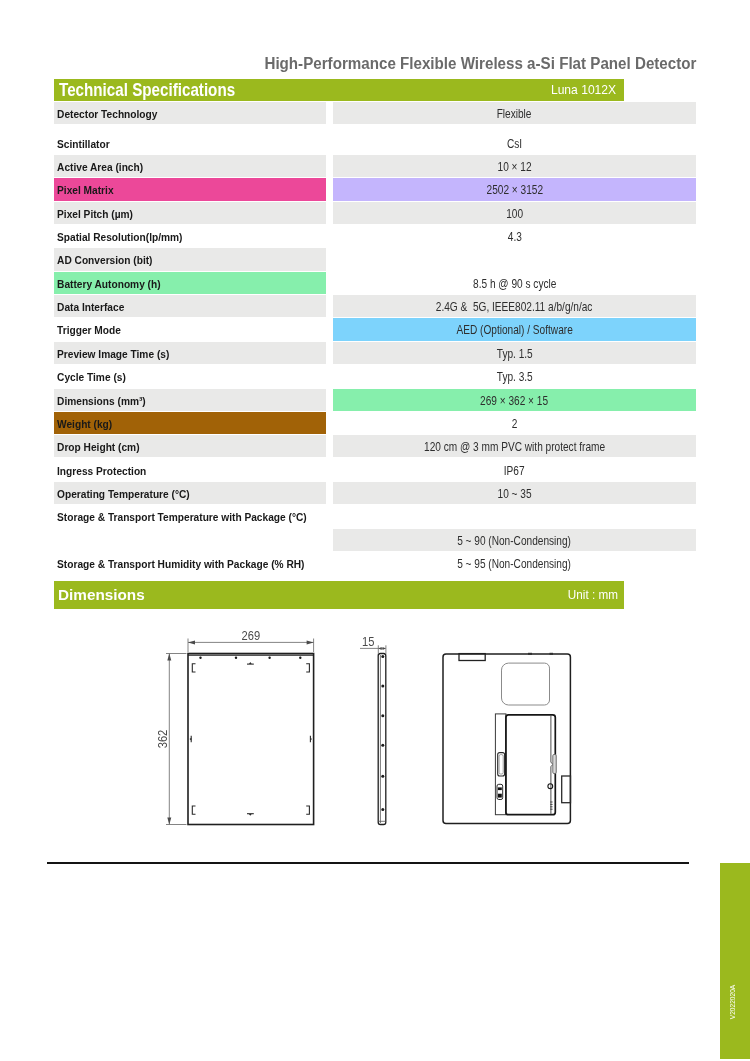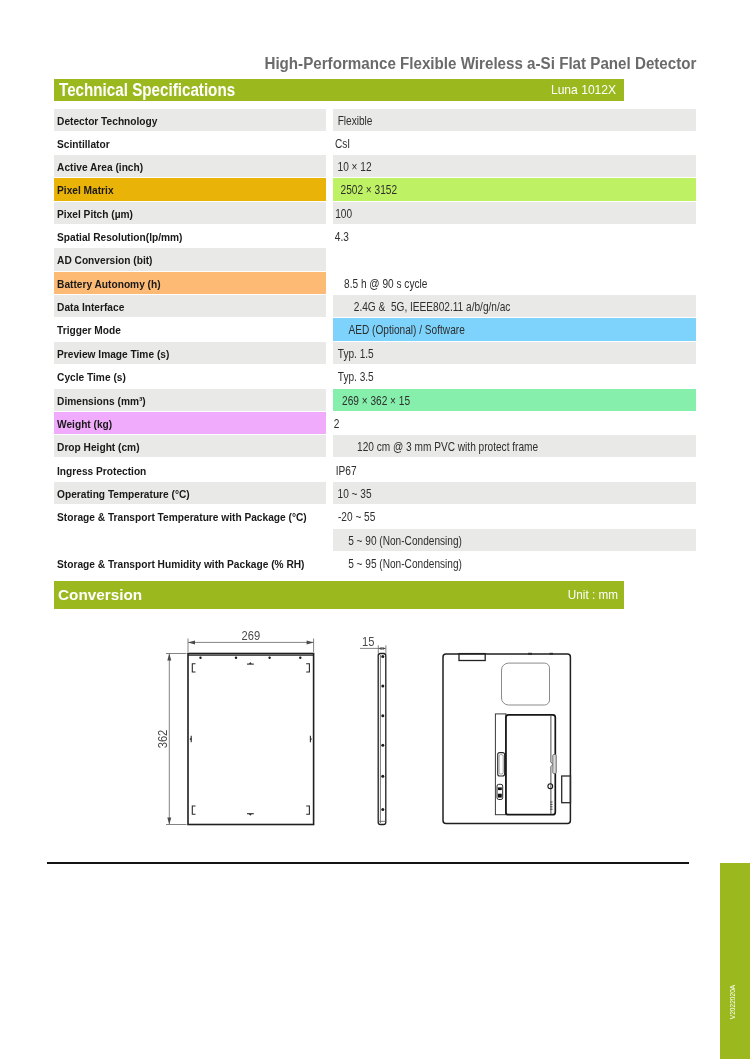--- a/index.html
+++ b/index.html
@@ -1,19 +1,19 @@
 <!DOCTYPE html>
 <html><head><meta charset="utf-8">
 <style>
   html,body { margin:0; padding:0; }
   body { width:750px; height:1061px; background:#ffffff; position:relative;
          font-family:"Liberation Sans", sans-serif; overflow:hidden; }
   .row { position:absolute; left:54px; width:642px; height:22.3px; }
   .cl  { position:absolute; left:0; top:0; width:272px; height:22.3px; }
-  .cr  { position:absolute; left:279px; top:0; width:363px; height:22.3px; text-align:left; }
+  .cr  { position:absolute; left:279px; top:0; width:363px; height:22.3px; text-align:center; }
   .lab { display:inline-block; font-weight:bold; font-size:11.7px; color:#191919;
           line-height:24.3px; padding-left:3.5px; white-space:nowrap;
           transform:scaleX(0.87); transform-origin:0 50%; }
   .val { display:inline-block; font-size:12.8px; color:#2e2e2e; line-height:24.6px;
           white-space:nowrap; transform:scaleX(0.79); transform-origin:50% 50%; }
   .gbar { position:absolute; left:54px; width:570px; background:#9bb91e; color:#ffffff; }
 </style></head>
 <body>
 
 <div style="position:absolute; left:0; top:55px; width:696px; text-align:right;">
@@ -23,56 +23,56 @@
 
 <div class="gbar" style="top:79px; height:22px;">
 
   <span style="position:absolute; left:5px; top:0; line-height:22.6px; font-weight:bold; font-size:18.2px;
     display:inline-block; transform:scaleX(0.835); transform-origin:0 50%; white-space:nowrap;">Technical Specifications</span>
 
   <span style="position:absolute; right:8px; top:0; line-height:21.4px; font-size:13px;
     display:inline-block; transform:scaleX(0.93); transform-origin:100% 50%; white-space:nowrap;">Luna 1012X</span>
 </div>
 
-<div class="row" style="top:109px">
+<div class="row" style="top:102px">
   <div class="cl" style="background:#e9e9e8"><span class="lab">Detector Technology</span></div>
   <div class="cr" style="background:#e9e9e8"><span class="val">Flexible</span></div>
 </div>
 
 <div class="row" style="top:131.65px">
   <div class="cl" style="background:#ffffff"><span class="lab">Scintillator</span></div>
   <div class="cr" style="background:#ffffff"><span class="val">CsI</span></div>
 </div>
 
 <div class="row" style="top:155.00px">
   <div class="cl" style="background:#e9e9e8"><span class="lab">Active Area (inch)</span></div>
   <div class="cr" style="background:#e9e9e8"><span class="val">10 × 12</span></div>
 </div>
 
 <div class="row" style="top:178.35px">
-  <div class="cl" style="background:#eab308"><span class="lab">Pixel Matrix</span></div>
-  <div class="cr" style="background:#bef264"><span class="val">2502 × 3152</span></div>
+  <div class="cl" style="background:#ec4899"><span class="lab">Pixel Matrix</span></div>
+  <div class="cr" style="background:#c4b5fd"><span class="val">2502 × 3152</span></div>
 </div>
 
 <div class="row" style="top:201.70px">
   <div class="cl" style="background:#e9e9e8"><span class="lab">Pixel Pitch (µm)</span></div>
   <div class="cr" style="background:#e9e9e8"><span class="val">100</span></div>
 </div>
 
 <div class="row" style="top:225.05px">
   <div class="cl" style="background:#ffffff"><span class="lab">Spatial Resolution(lp/mm)</span></div>
   <div class="cr" style="background:#ffffff"><span class="val">4.3</span></div>
 </div>
 
 <div class="row" style="top:248.40px">
   <div class="cl" style="background:#e9e9e8"><span class="lab">AD Conversion (bit)</span></div>
 </div>
 
 <div class="row" style="top:271.75px">
-  <div class="cl" style="background:#fdba74"><span class="lab">Battery Autonomy (h)</span></div>
+  <div class="cl" style="background:#86efac"><span class="lab">Battery Autonomy (h)</span></div>
   <div class="cr" style="background:#ffffff"><span class="val">8.5 h @ 90 s cycle</span></div>
 </div>
 
 <div class="row" style="top:295.10px">
   <div class="cl" style="background:#e9e9e8"><span class="lab">Data Interface</span></div>
   <div class="cr" style="background:#e9e9e8"><span class="val">2.4G &amp;&nbsp; 5G, IEEE802.11 a/b/g/n/ac</span></div>
 </div>
 
 <div class="row" style="top:318.45px">
   <div class="cl" style="background:#ffffff"><span class="lab">Trigger Mode</span></div>
@@ -88,57 +88,56 @@
   <div class="cl" style="background:#ffffff"><span class="lab">Cycle Time (s)</span></div>
   <div class="cr" style="background:#ffffff"><span class="val">Typ. 3.5</span></div>
 </div>
 
 <div class="row" style="top:388.50px">
   <div class="cl" style="background:#e9e9e8"><span class="lab">Dimensions (mm³)</span></div>
   <div class="cr" style="background:#86efac"><span class="val">269 × 362 × 15</span></div>
 </div>
 
 <div class="row" style="top:411.85px">
-  <div class="cl" style="background:#f0abfc"><span class="lab">Weight (kg)</span></div>
+  <div class="cl" style="background:#a16207"><span class="lab">Weight (kg)</span></div>
   <div class="cr" style="background:#ffffff"><span class="val">2</span></div>
 </div>
 
 <div class="row" style="top:435.20px">
   <div class="cl" style="background:#e9e9e8"><span class="lab">Drop Height (cm)</span></div>
   <div class="cr" style="background:#e9e9e8"><span class="val">120 cm @ 3 mm PVC with protect frame</span></div>
 </div>
 
 <div class="row" style="top:458.55px">
   <div class="cl" style="background:#ffffff"><span class="lab">Ingress Protection</span></div>
   <div class="cr" style="background:#ffffff"><span class="val">IP67</span></div>
 </div>
 
 <div class="row" style="top:481.90px">
   <div class="cl" style="background:#e9e9e8"><span class="lab">Operating Temperature (°C)</span></div>
   <div class="cr" style="background:#e9e9e8"><span class="val">10 ~ 35</span></div>
 </div>
 
 <div class="row" style="top:505.25px">
   <div class="cl" style="background:#ffffff"><span class="lab">Storage &amp; Transport Temperature with Package (°C)</span></div>
-  <div class="cr" style="background:#ffffff"><span class="val">-20 ~ 55</span></div>
 </div>
 
 <div class="row" style="top:528.60px">
   <div class="cr" style="background:#e9e9e8"><span class="val">5 ~ 90 (Non-Condensing)</span></div>
 </div>
 
 <div class="row" style="top:551.95px">
   <div class="cl" style="background:#ffffff"><span class="lab">Storage &amp; Transport Humidity with Package (% RH)</span></div>
   <div class="cr" style="background:#ffffff"><span class="val">5 ~ 95 (Non-Condensing)</span></div>
 </div>
 
 <div class="gbar" style="top:580.5px; height:28px;">
 
   <span style="position:absolute; left:4px; top:0; line-height:27.6px; font-weight:bold; font-size:15.3px;
-    display:inline-block; transform-origin:0 50%; white-space:nowrap;">Conversion</span>
+    display:inline-block; transform-origin:0 50%; white-space:nowrap;">Dimensions</span>
 
   <span style="position:absolute; right:6px; top:0; line-height:27.4px; font-size:13.3px;
     display:inline-block; transform:scaleX(0.88); transform-origin:100% 50%; white-space:nowrap;">Unit : mm</span>
 </div>
 
 <svg style="position:absolute; left:0; top:612px;" width="750" height="248" viewBox="0 612 750 248" fill="none" stroke-linecap="butt">
 
 <g stroke="#1f1f1f" stroke-width="1.6">
   <rect x="188" y="653.5" width="125.6" height="171"></rect>
   <line x1="188" y1="655.2" x2="313.6" y2="655.2" stroke-width="1.2"></line>

